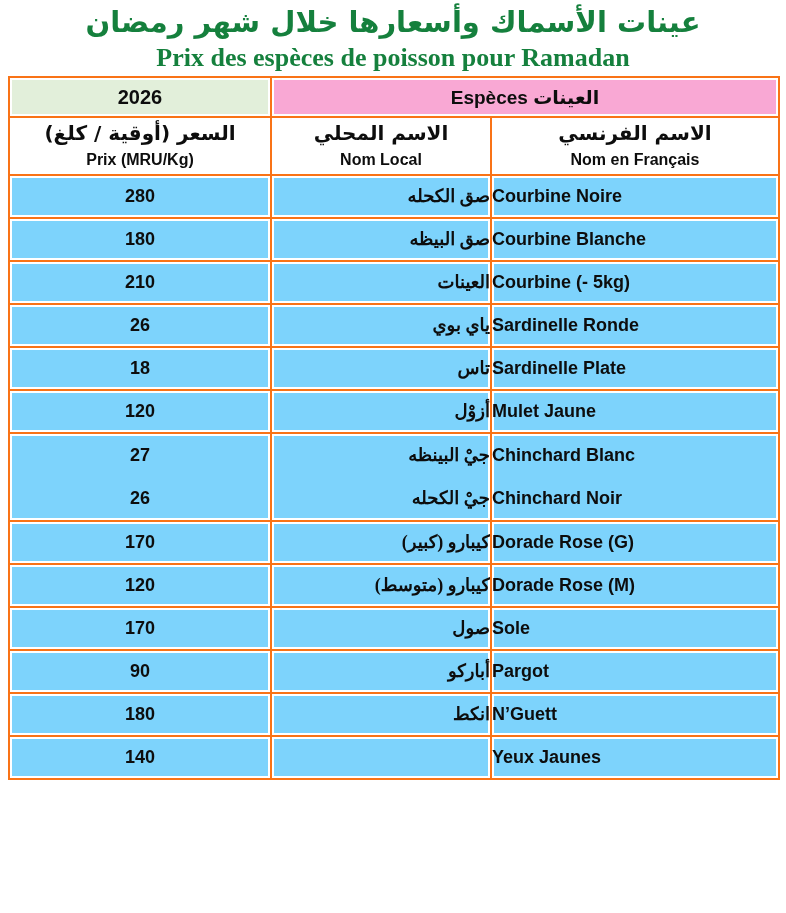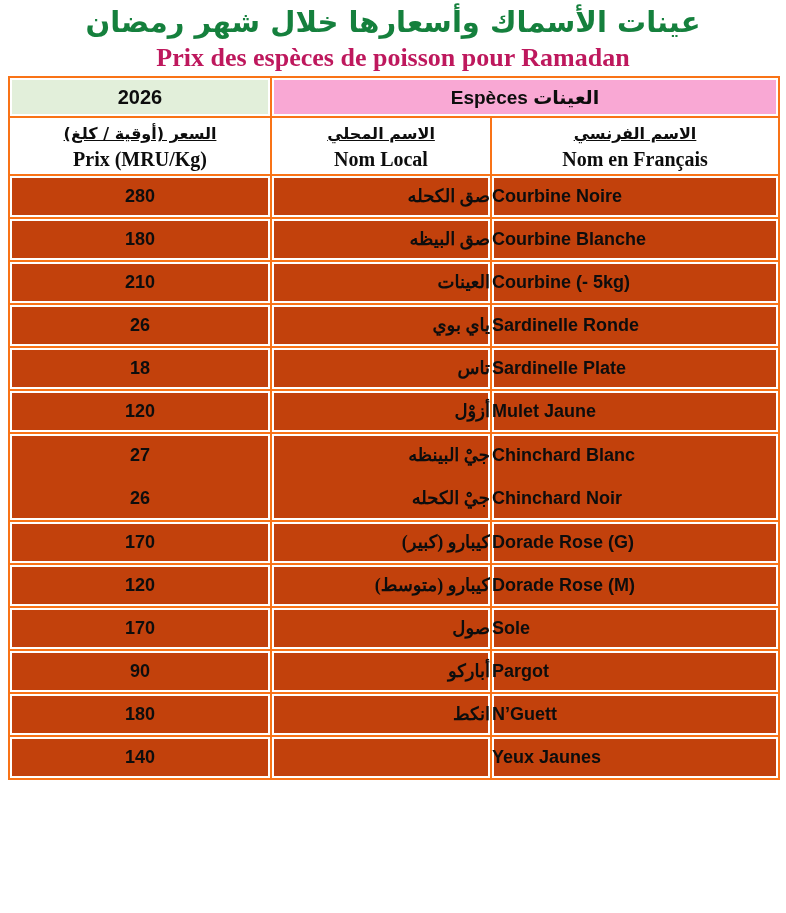--- a/index.html
+++ b/index.html
@@ -6,21 +6,21 @@
   body{
     width:786px;height:913px;background:#ffffff;overflow:hidden;
     font-family:"Liberation Sans","DejaVu Sans",sans-serif;color:#0d0d0d;
   }
   .title-ar{
     text-align:center;font-weight:bold;font-size:29px;line-height:40px;
     padding-top:2px;font-family:"DejaVu Sans",sans-serif;color:#15803d;
   }
   .title-fr{
     text-align:center;font-weight:bold;font-size:26px;line-height:31px;
-    font-family:"Liberation Serif",serif;color:#be185d;
+    font-family:"Liberation Serif",serif;color:#15803d;
   }
   table.price-table{
     border-collapse:collapse;table-layout:fixed;
     width:770px;margin:3px 8px 0 8px;
   }
   .price-table col.c-price{width:262px;}
   .price-table col.c-local{width:220px;}
   .price-table col.c-french{width:288px;}
   .price-table td,.price-table th{
     border:2px solid #f97316;
@@ -29,23 +29,23 @@
   }
   .year-cell{
     background:#e2efda;height:38px;text-align:center;
     font-weight:bold;font-size:20px;
   }
   .species-cell{
     background:#f9a8d4;height:38px;text-align:center;
     font-weight:bold;font-size:19px;
   }
   .colhead{background:#ffffff;height:56px;text-align:center;font-weight:bold;}
-  .colhead .hdr-ar{font-size:16px;line-height:27px;font-family:"DejaVu Sans",sans-serif;text-decoration:underline;}
-  .colhead .hdr-fr{font-size:20px;line-height:25px;font-family:Liberation Serif, serif;}
-  tbody td{background:#c2410c;font-weight:bold;}
+  .colhead .hdr-ar{font-size:20px;line-height:27px;font-family:"DejaVu Sans",sans-serif;}
+  .colhead .hdr-fr{font-size:16px;line-height:25px;}
+  tbody td{background:#7dd3fc;font-weight:bold;}
   .line{display:block;line-height:41px;height:41px;white-space:nowrap;overflow:hidden;}
   tr.double .line{line-height:43px;height:43px;}
   .cell-price{text-align:center;font-size:18px;}
   .cell-local{text-align:right;font-size:18px;padding-right:10px;font-family:Liberation Serif, serif;}
   .cell-french{text-align:left;font-size:18px;padding-left:10px;}
 </style>
 </head>
 <body>
 
 <div>

